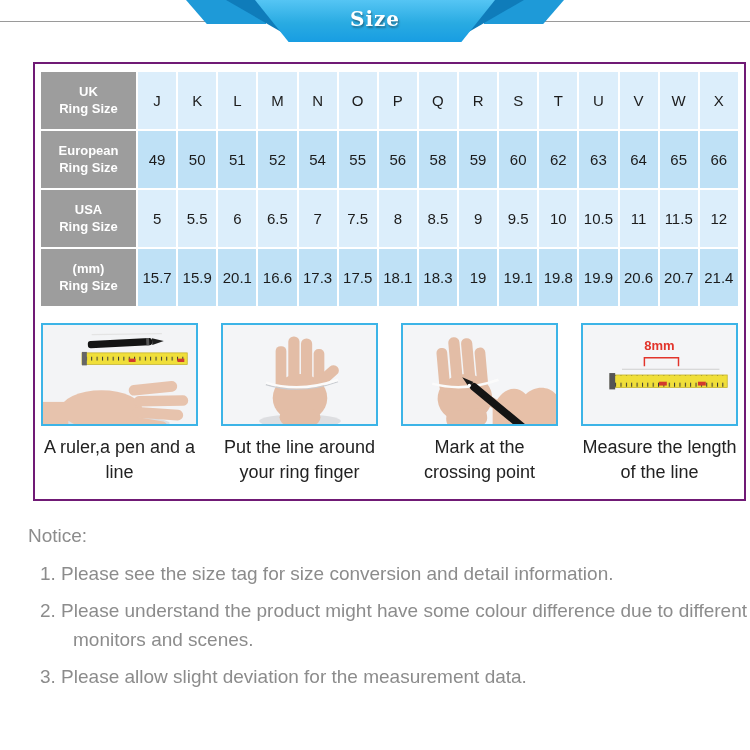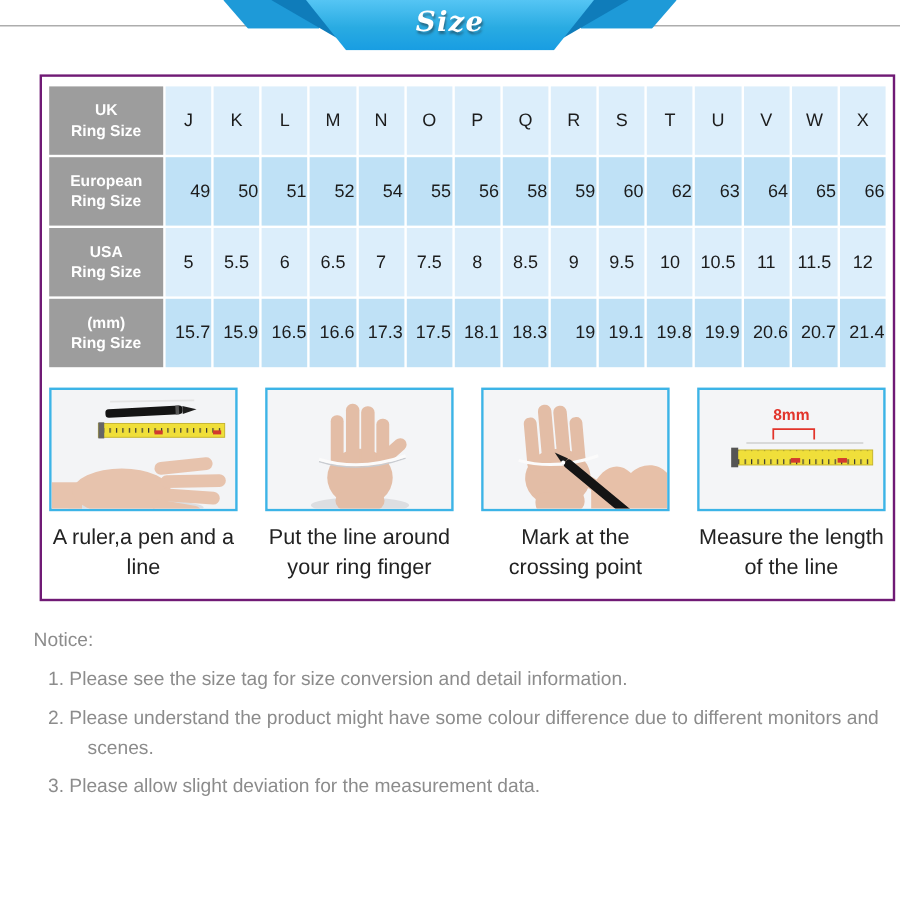--- a/index.html
+++ b/index.html
@@ -11,47 +11,47 @@
   .wing{position:absolute;top:0;width:80px;height:24px;background:var(--ribbon-mid);}
   .wing.left{left:186px;clip-path:polygon(0 0,100% 0,100% 100%,26% 100%);}
   .wing.right{right:186px;clip-path:polygon(0 0,100% 0,74% 100%,0 100%);}
   .fold{position:absolute;top:0;width:64px;height:37px;background:var(--ribbon-dark);}
   .fold.left{left:226px;clip-path:polygon(0 0,55% 0,100% 100%);}
   .fold.right{right:226px;clip-path:polygon(45% 0,100% 0,0 100%);}
   .ribbon-center{position:absolute;left:255px;top:0;width:240px;height:42px;
     background:linear-gradient(180deg,#55c5f4 0%,var(--ribbon-blue) 55%,#189de2 100%);
     clip-path:polygon(0 0,100% 0,86% 100%,14% 100%);
     display:flex;align-items:center;justify-content:center;}
-  .ribbon-title{color:#fff;font-family:"DejaVu Serif",serif;font-style:italic;font-weight:bold;
-    font-size:23px;letter-spacing:1px;margin-top:-5px;text-shadow:1px 2px 2px rgba(30,30,30,.45);}
+  .ribbon-title{color:#fff;font-family:"DejaVu Serif",serif;font-weight:bold;
+    font-size:20px;letter-spacing:1px;margin-top:-5px;text-shadow:1px 2px 2px rgba(30,30,30,.45);}
 
   
   .box{margin:10px 0 0 33px;width:713px;box-sizing:border-box;border:2px solid #701a75;
     padding:6px 4px 14px 4px;background:#fff;}
 
   table.size-table{width:100%;border-collapse:separate;border-spacing:2px;table-layout:fixed;}
   .size-table th.rowhead{background:var(--header-gray);color:#fff;font-size:13px;font-weight:bold;
     line-height:1.3;height:55px;text-align:center;}
   .size-table td.val{text-align:center;font-size:15px;color:#1c1c1c;height:55px;}
   tr.light td.val{background:var(--row-light);}
-  tr.dark td.val{background:var(--row-dark);text-align:right;}
+  tr.dark td.val{background:var(--row-dark);}
 
   
   .steps{display:flex;justify-content:space-between;margin:15px 2px 0 2px;}
   .step{width:157px;text-align:center;}
   .photo{position:relative;height:103px;box-sizing:border-box;border:2px solid var(--panel-border);
     background:#f4f5f7;overflow:hidden;}
   .photo svg{display:block;width:100%;height:100%;}
   .annotation{position:absolute;top:13px;left:0;right:0;text-align:center;
     color:var(--annotation-red);font-weight:bold;font-size:13px;}
   figure{margin:0;}
   figcaption{font-size:18px;color:#222;margin-top:9px;line-height:1.4;}
 
   
-  .notice{margin:24px 0 0 28px;color:var(--notice-gray);font-size:16px;}
+  .notice{margin:24px 0 0 28px;color:var(--notice-gray);font-size:19px;}
   .notice-title{margin-bottom:9px;}
   ol.notice-list{list-style:none;margin:12px;padding:0;}
   .notice-list li{padding-left:33px;text-indent:-33px;margin-bottom:7px;line-height:1.55;width:700px;}
 </style>
 </head>
 <body>
 
 <header class="banner">
   <div class="hline"></div>
   <div class="wing left"></div>
@@ -152,21 +152,21 @@
           <td class="val">12</td>
         </tr>
       <tr class="dark">
         <th class="rowhead">
           <span>(mm)</span><br>
           <span>Ring Size</span>
         </th>
 
       <td class="val">15.7</td>
           <td class="val">15.9</td>
-          <td class="val">16.5</td>
+          <td class="val">20.1</td>
           <td class="val">16.6</td>
           <td class="val">17.3</td>
           <td class="val">17.5</td>
           <td class="val">18.1</td>
           <td class="val">18.3</td>
           <td class="val">19</td>
           <td class="val">19.1</td>
           <td class="val">19.8</td>
           <td class="val">19.9</td>
           <td class="val">20.6</td>

